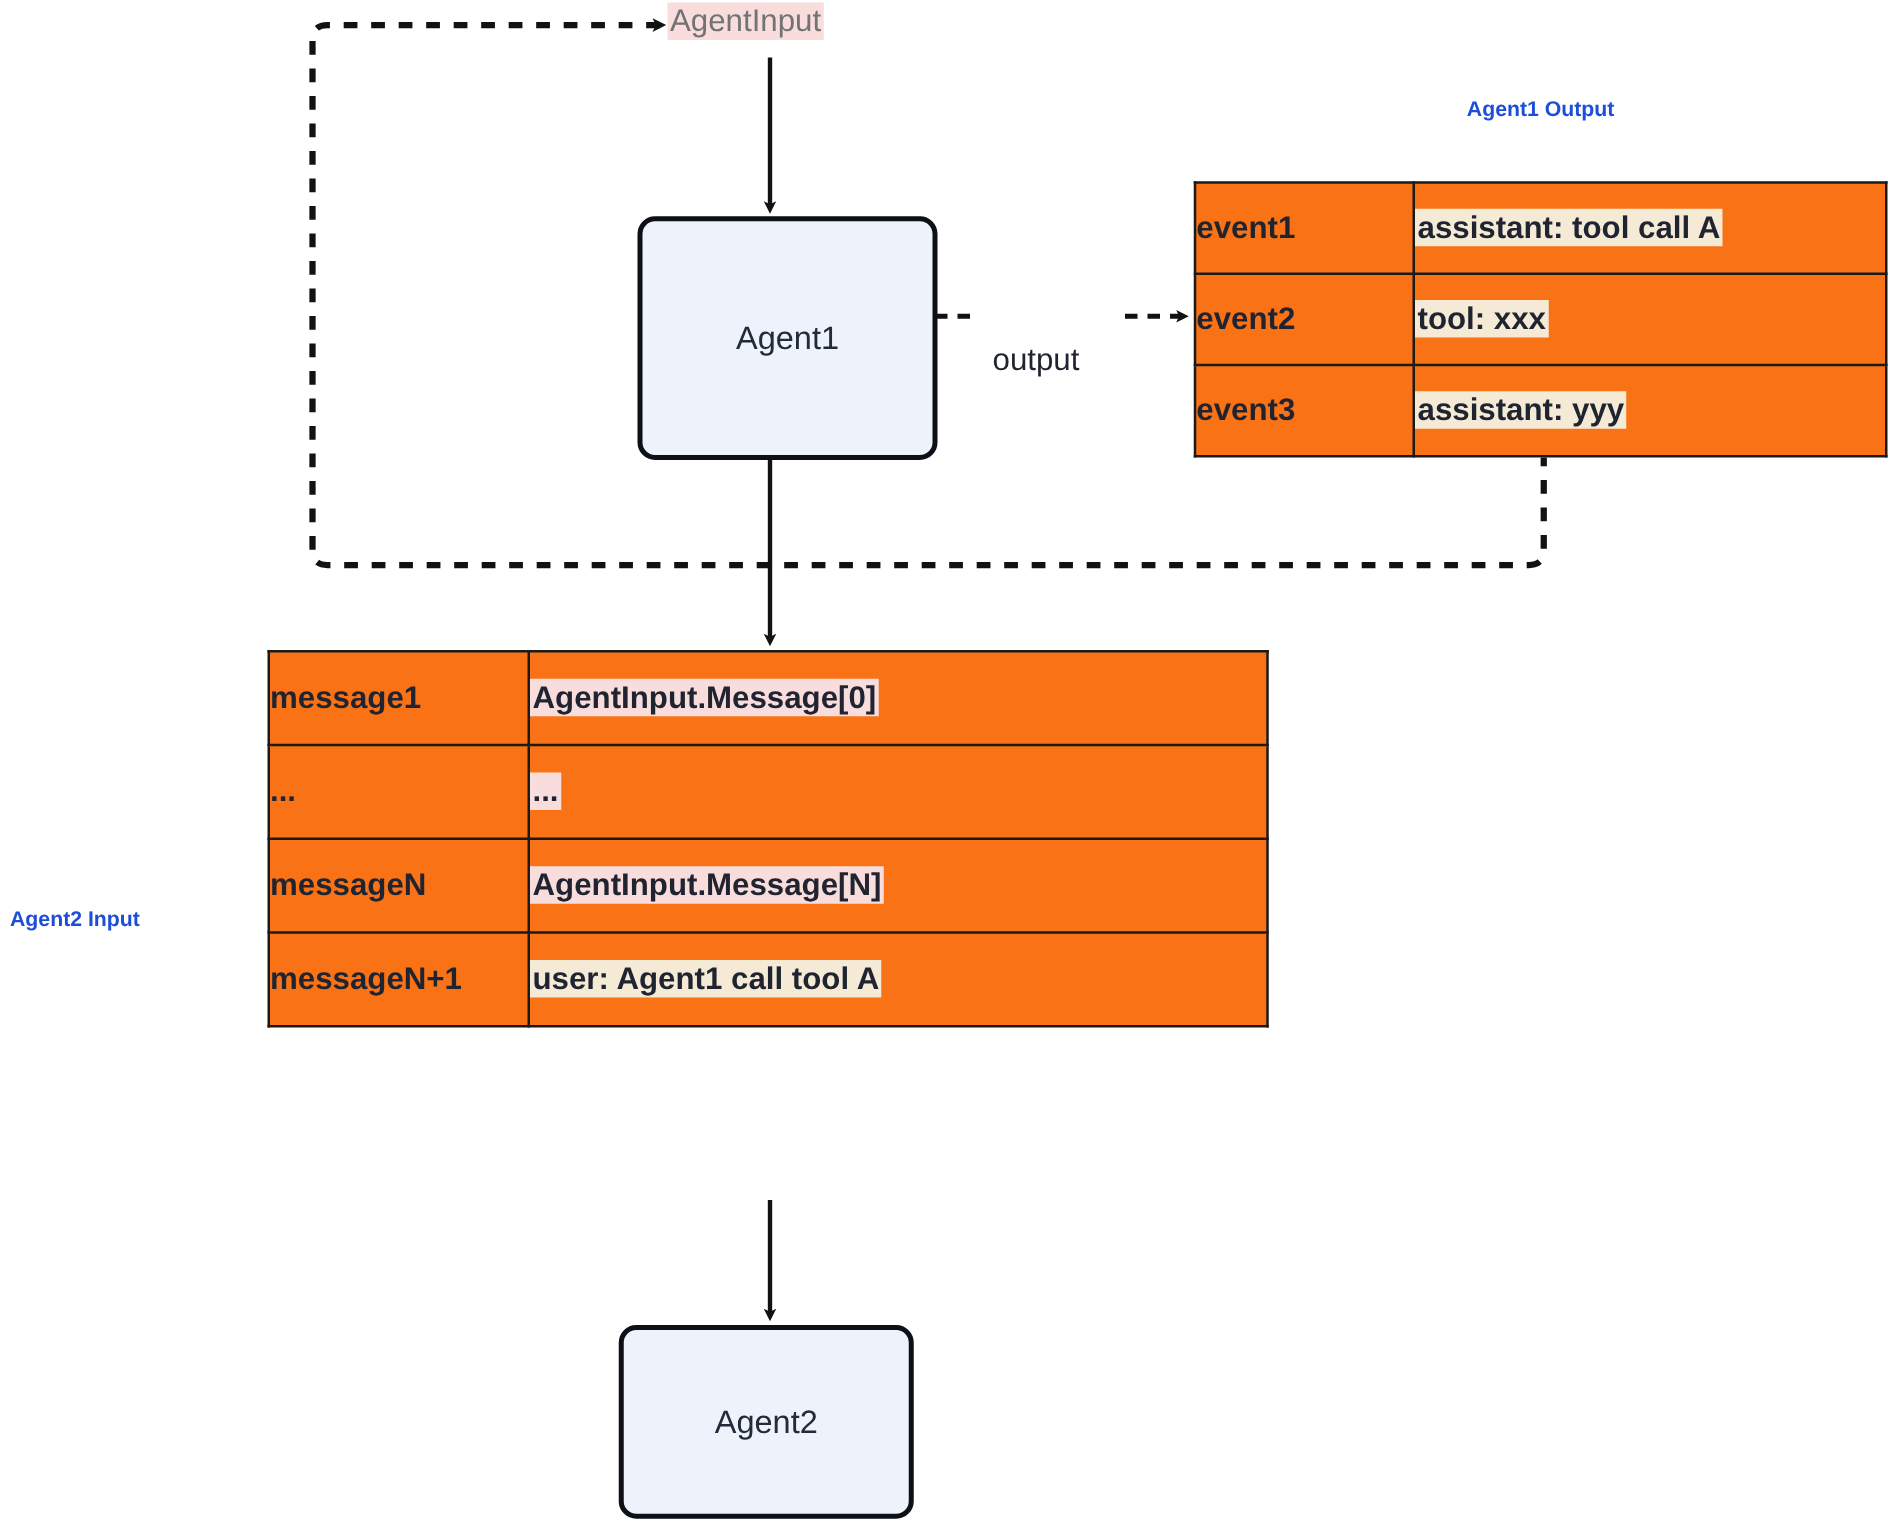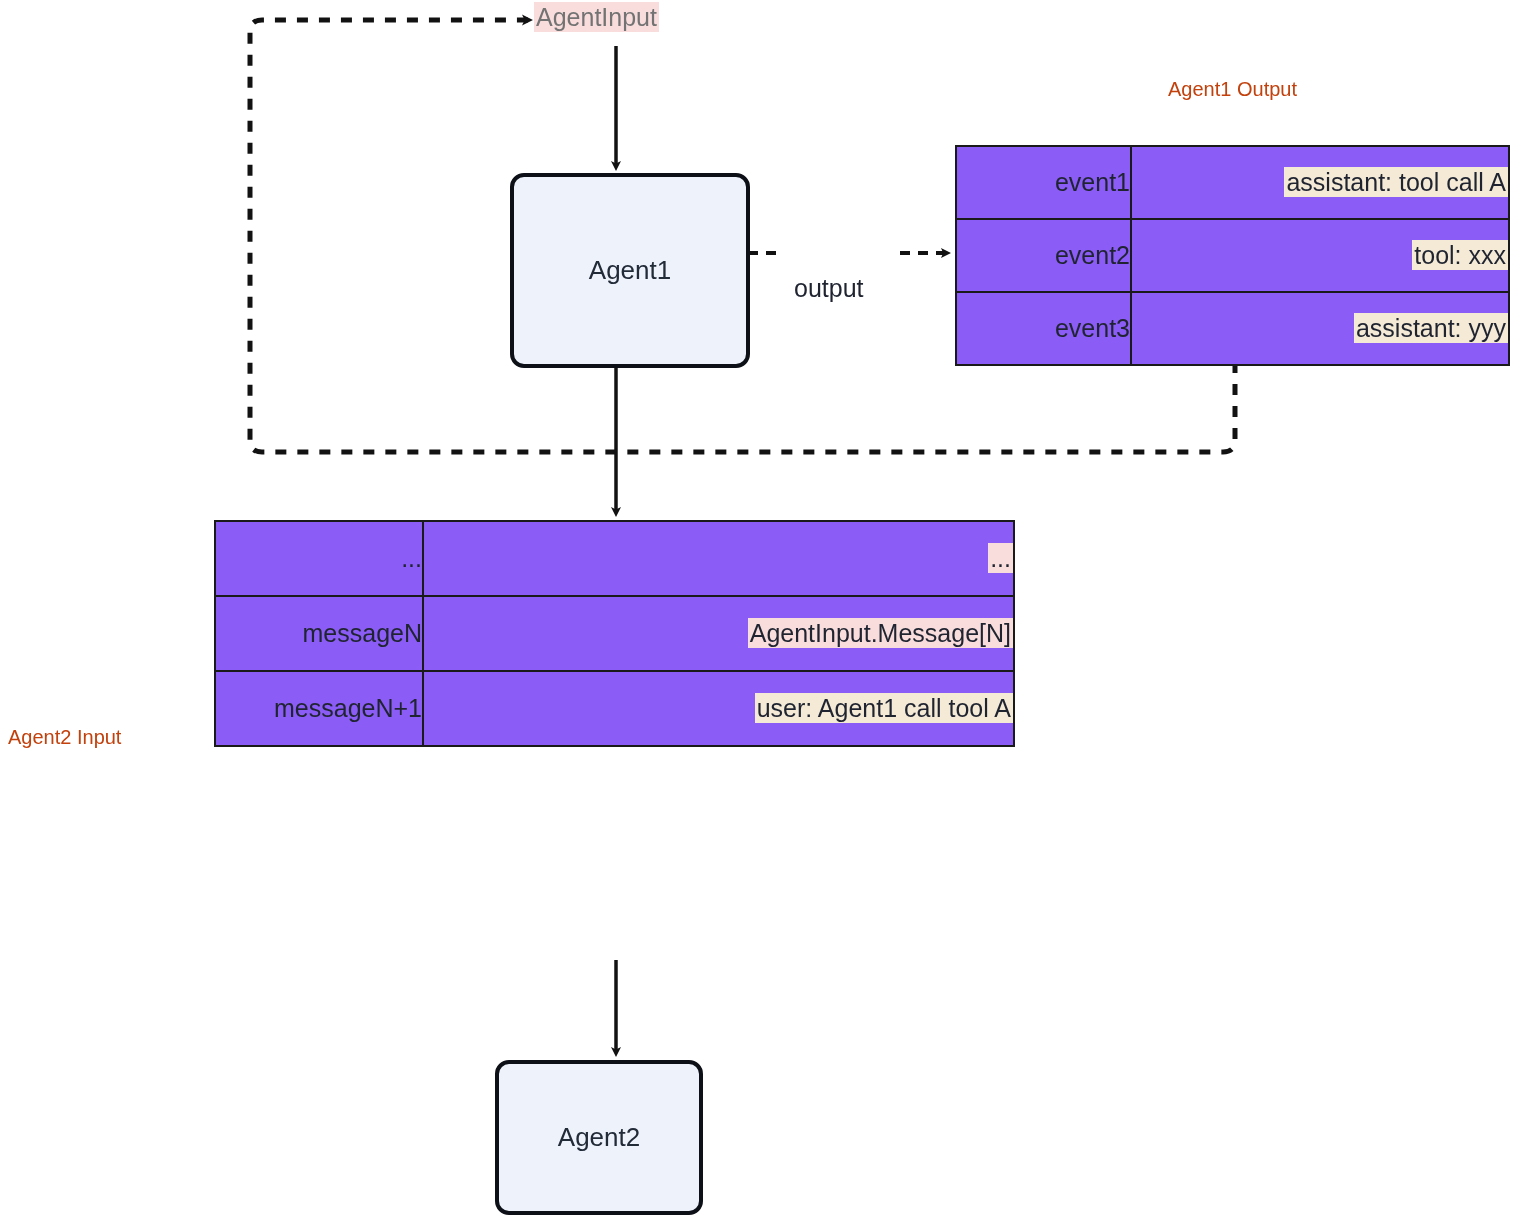--- a/index.html
+++ b/index.html
@@ -65,24 +65,25 @@
     position: absolute;
     border-collapse: collapse;
     background: #ffffff;
     box-sizing: border-box;
     table-layout: fixed;
   }
   .dtable td {
     border: 2px solid #1a1a1a;
     font-size: 25px;
     color: #1f2430;
-    text-align: right;
+    text-align: left;
     vertical-align: middle;
     padding: 0;
-    background: #8b5cf6;
+    background: #f97316;
+    font-weight: bold;
   }
   .dtable .key-col {
     width: 206px;
   }
 
   
   #table-agent1-output {
     left: 955px;
     top: 145px;
     width: 555px;
@@ -94,23 +95,24 @@
   #table-agent2-input {
     left: 214px;
     top: 520px;
     width: 801px;
   }
   #table-agent2-input td { height: 73px; }
   #table-agent2-input .key-col { width: 206px; }
 
   .tbl-title {
     position: absolute;
-    font-size: 20px;
-    color: #c2410c;
+    font-size: 17px;
+    color: #1d4ed8;
     white-space: nowrap;
+    font-weight: bold;
   }
 
   .edge-label {
     position: absolute;
     font-size: 25px;
     color: #1f2430;
     background: #ffffff;
     padding: 0 4px;
     white-space: nowrap;
     margin-top: 36px;
@@ -179,37 +181,43 @@
         </td>
       </tr>
     </tbody>
   </table>
 
   <div class="tbl-title" style="left:8px; top:726px;">Agent2 Input</div>
 
   <table class="dtable" id="table-agent2-input">
     <tbody>
       <tr>
+        <td class="key-col">message1</td>
+        <td>
+          <span class="hl-pink">AgentInput.Message[0]</span>
+        </td>
+      </tr>
+      <tr>
         <td class="key-col">...</td>
         <td>
           <span class="hl-pink">...</span>
         </td>
       </tr>
       <tr>
         <td class="key-col">messageN</td>
         <td>
           <span class="hl-pink">AgentInput.Message[N]</span>
         </td>
       </tr>
       <tr>
         <td class="key-col">messageN+1</td>
         <td>
           <span class="hl-beige">user: Agent1 call tool A</span>
         </td>
       </tr>
     </tbody>
   </table>
 
-  <div class="agent-node" id="node-agent2" style="left:495px; top:1060px; width:208px; height:155px;">
+  <div class="agent-node" id="node-agent2" style="left:495px; top:1060px; width:236px; height:155px;">
     <span>Agent2</span>
   </div>
 
 </div>
 
 </body></html>

